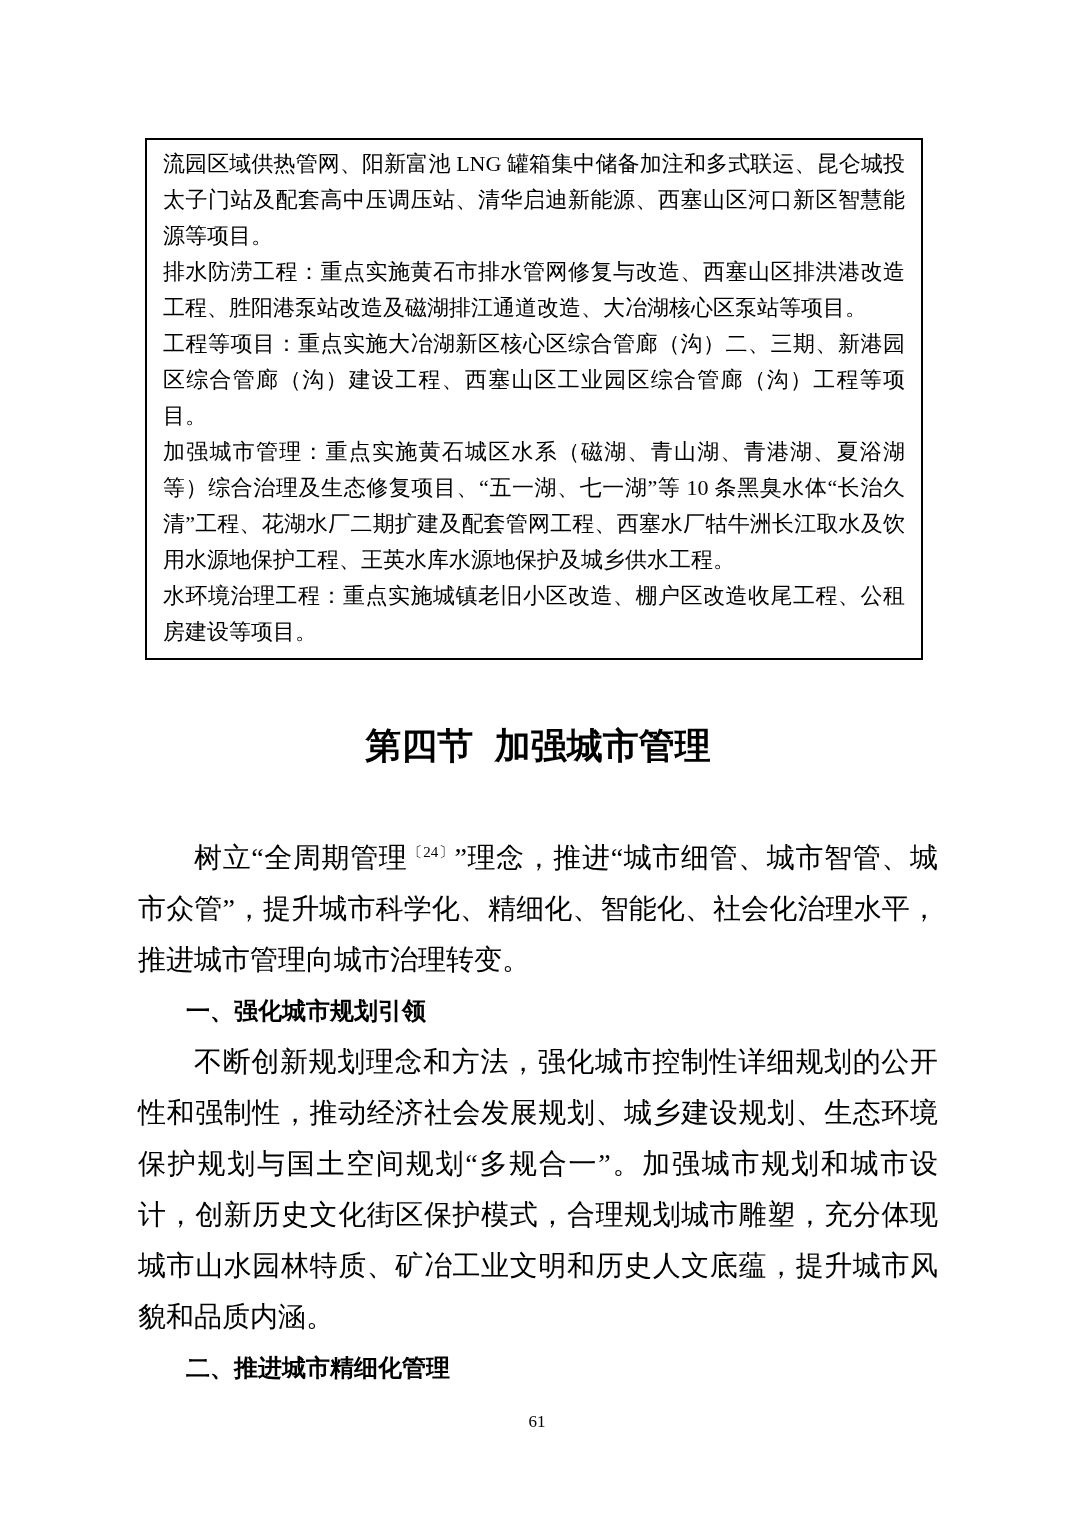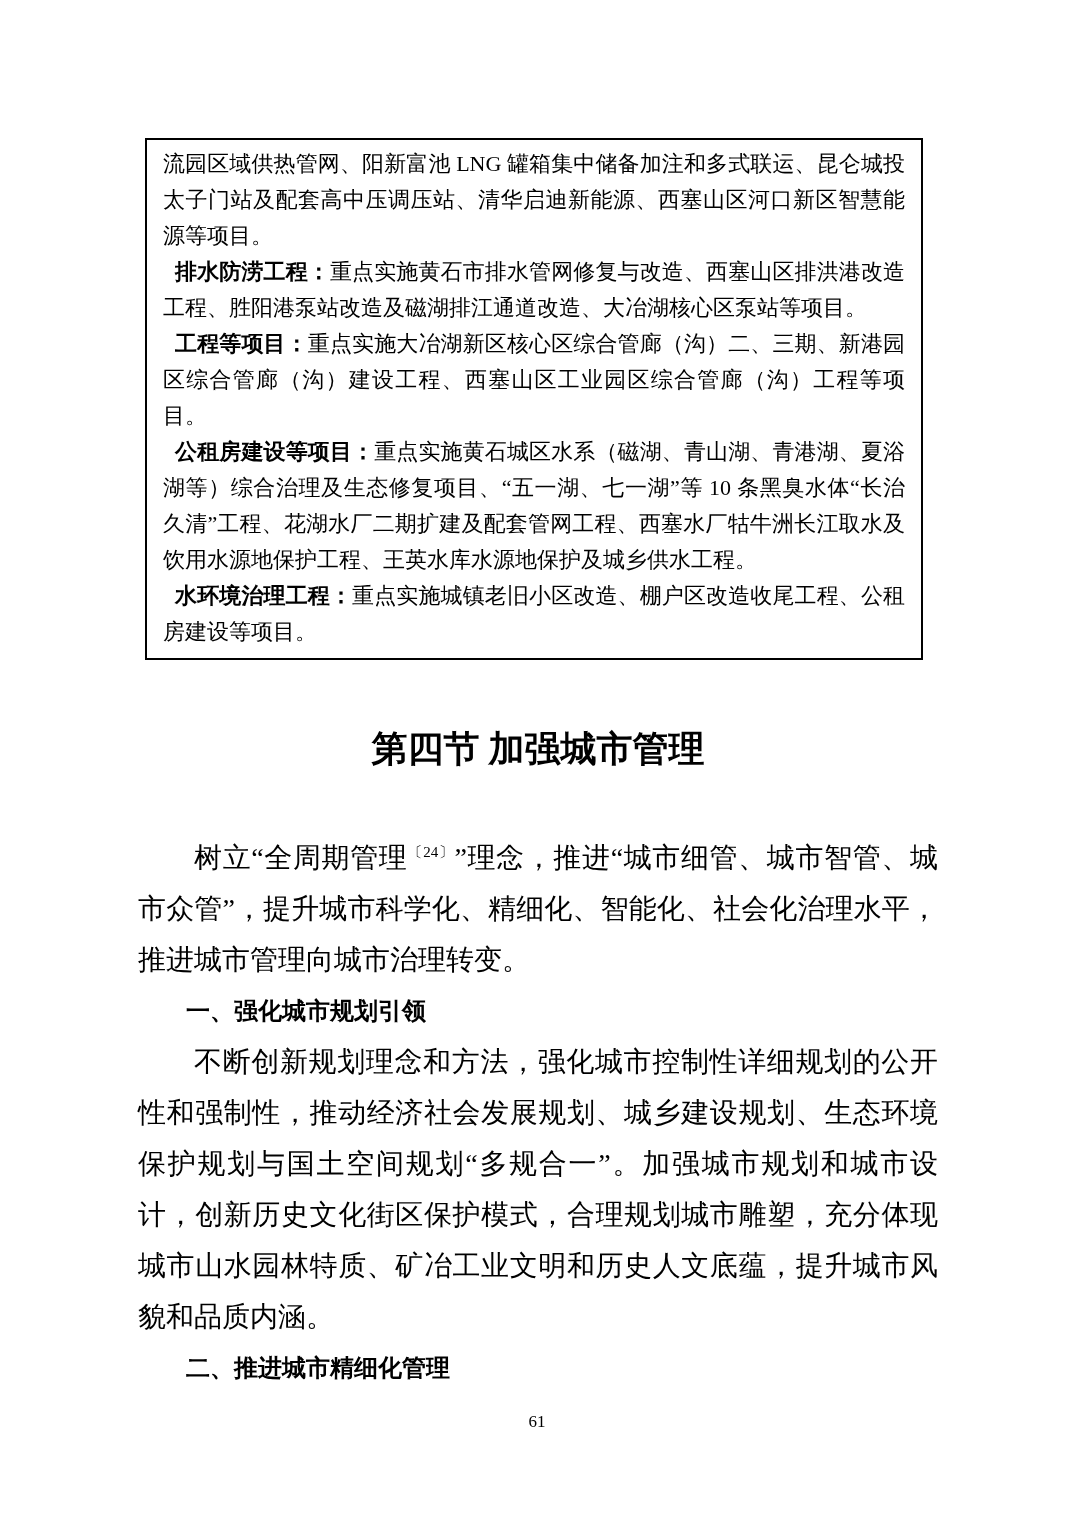--- a/index.html
+++ b/index.html
@@ -16,28 +16,28 @@
   }
   .callout-box {
     border: 2px solid #000000;
     margin: 0 15px 0 7px;
     padding: 6px 16px 8px 16px;
     font-size: 22px;
     line-height: 36px;
     text-align: justify;
   }
   .callout-box p { margin: 0; }
-  .box-label { font-weight: bold; margin-left: 12px; }
+  .box-label { font-weight: normal; }
   .section-heading {
     text-align: center;
     font-size: 36px;
     font-weight: bold;
     line-height: 50px;
     margin: 64px 0 0 0;
-    font-family: Liberation Serif, serif;
+    font-family: Liberation Mono, monospace;
   }
   .body-block { margin-top: 58px; }
   .body-para {
     font-size: 28px;
     line-height: 51px;
     text-align: justify;
     text-indent: 2em;
     margin: 0;
   }
   .sub-heading {
@@ -65,21 +65,21 @@
 </style>
 </head>
 <body>
 
 <div class="page">
 
   <div class="callout-box">
     <p>流园区域供热管网、阳新富池 LNG 罐箱集中储备加注和多式联运、昆仑城投太子门站及配套高中压调压站、清华启迪新能源、西塞山区河口新区智慧能源等项目。</p>
     <p><span class="box-label">排水防涝工程：</span><span>重点实施黄石市排水管网修复与改造、西塞山区排洪港改造工程、胜阳港泵站改造及磁湖排江通道改造、大冶湖核心区泵站等项目。</span></p>
     <p><span class="box-label">工程等项目：</span><span>重点实施大冶湖新区核心区综合管廊（沟）二、三期、新港园区综合管廊（沟）建设工程、西塞山区工业园区综合管廊（沟）工程等项目。</span></p>
-    <p><span class="box-label">公租房建设等项目：</span><span>重点实施黄石城区水系（磁湖、青山湖、青港湖、夏浴湖等）综合治理及生态修复项目、“五一湖、七一湖”等 10 条黑臭水体“长治久清”工程、花湖水厂二期扩建及配套管网工程、西塞水厂牯牛洲长江取水及饮用水源地保护工程、王英水库水源地保护及城乡供水工程。</span></p>
+    <p><span class="box-label">加强城市管理：</span><span>重点实施黄石城区水系（磁湖、青山湖、青港湖、夏浴湖等）综合治理及生态修复项目、“五一湖、七一湖”等 10 条黑臭水体“长治久清”工程、花湖水厂二期扩建及配套管网工程、西塞水厂牯牛洲长江取水及饮用水源地保护工程、王英水库水源地保护及城乡供水工程。</span></p>
     <p><span class="box-label">水环境治理工程：</span><span>重点实施城镇老旧小区改造、棚户区改造收尾工程、公租房建设等项目。</span></p>
   </div>
 
   <h2 class="section-heading">第四节 加强城市管理</h2>
 
   <div class="body-block">
     <p class="body-para"><span>树立“全周期管理</span><span class="fnref">〔24〕</span><span>”理念，推进“城市细管、城市智管、城市众管”，提升城市科学化、精细化、智能化、社会化治理水平，推进城市管理向城市治理转变。</span></p>
 
     <p class="sub-heading">一、强化城市规划引领</p>
 

